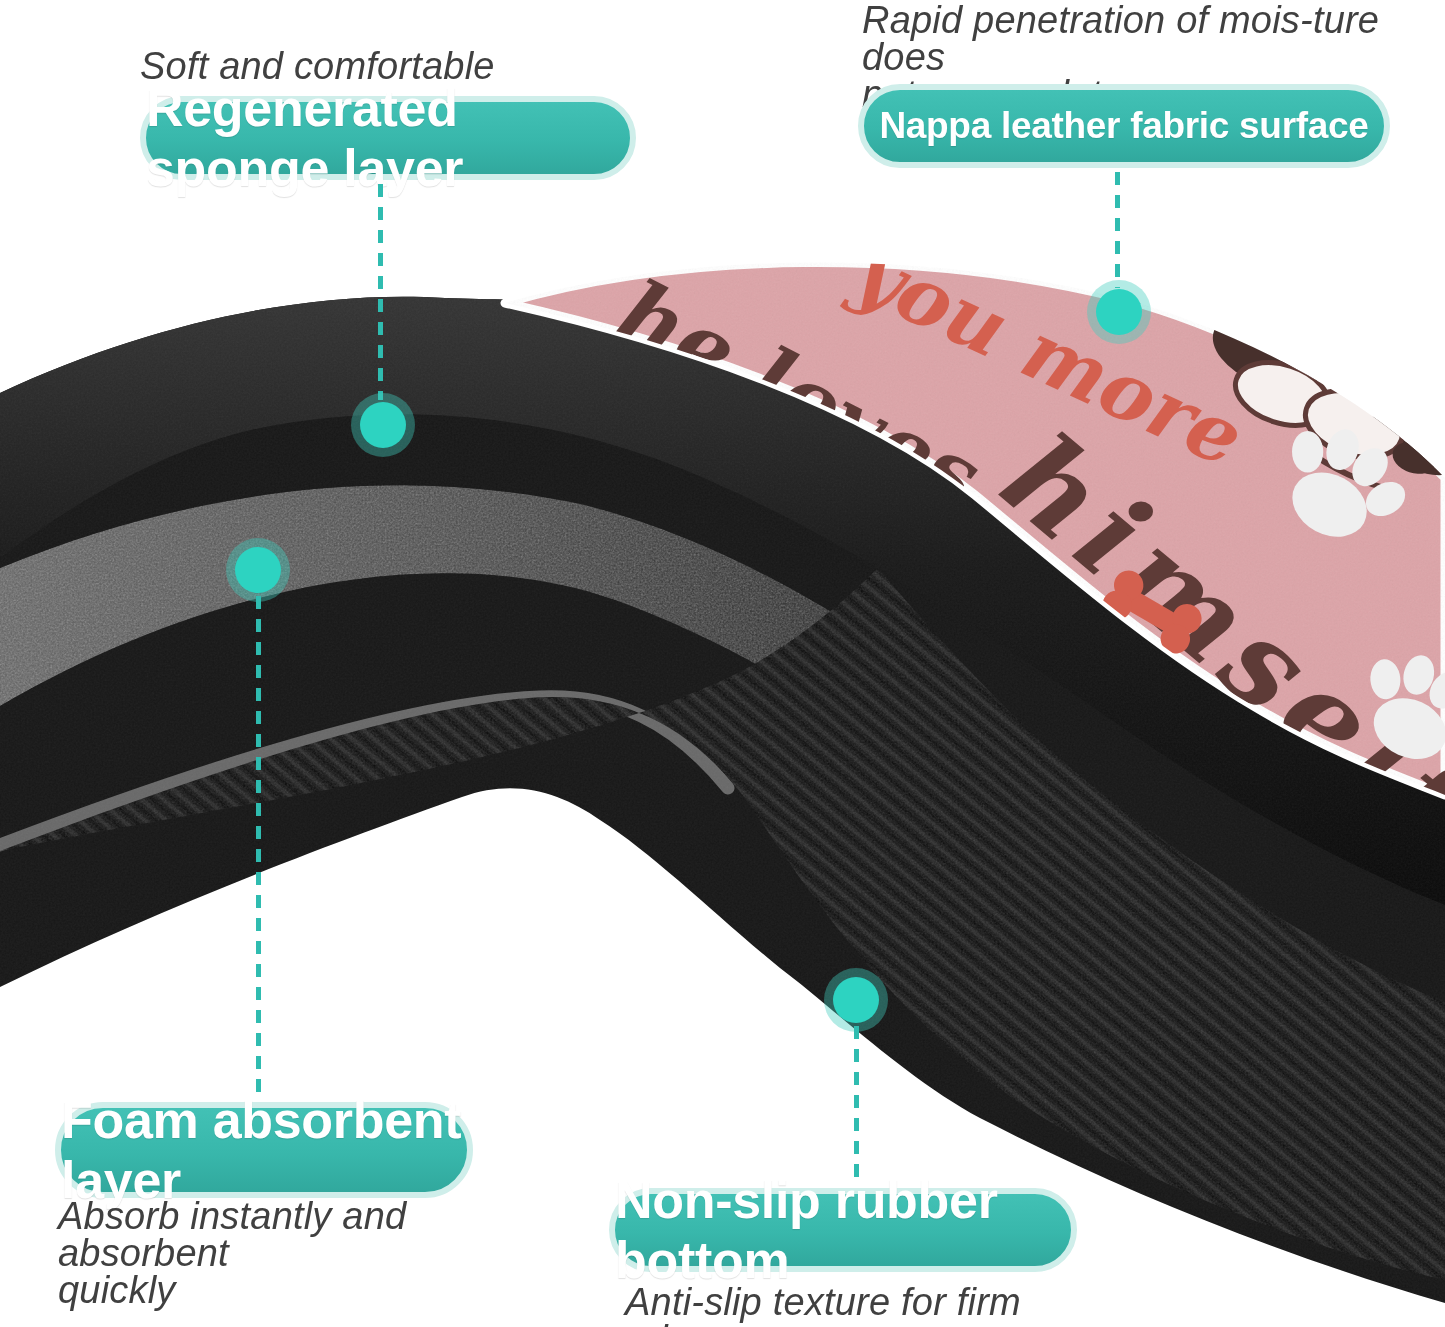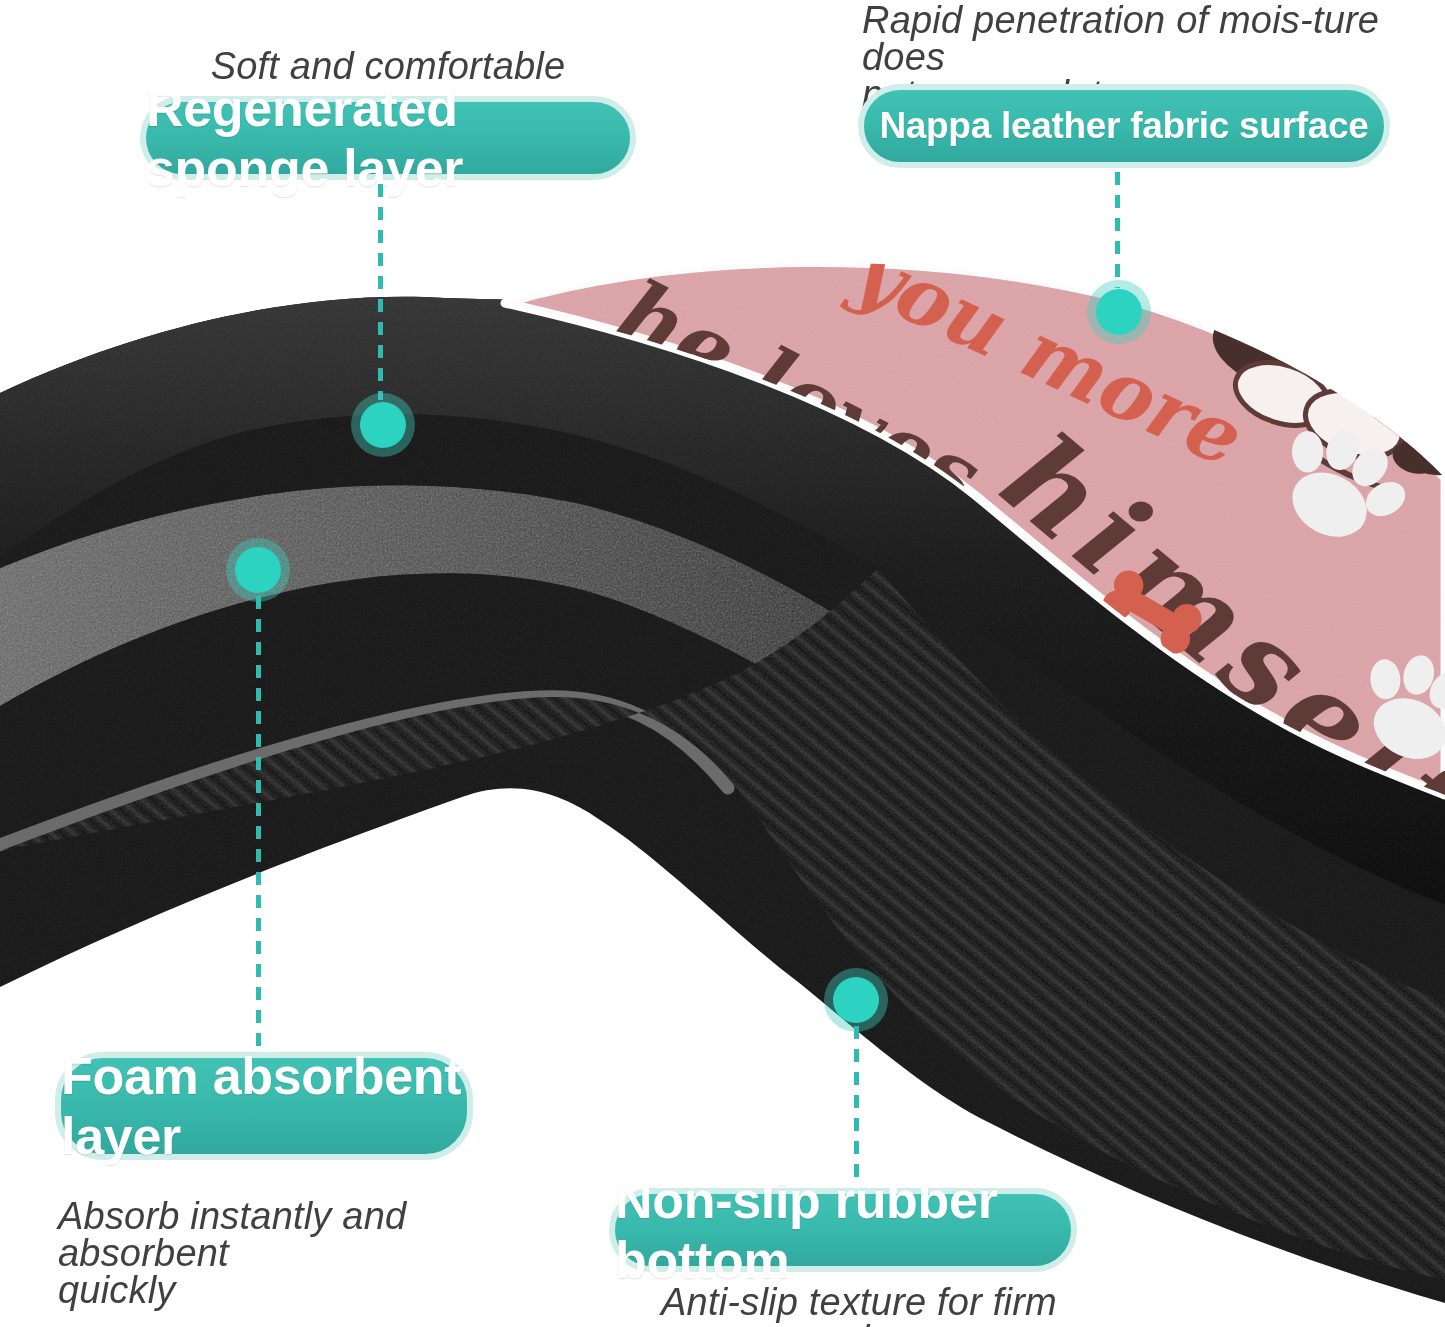--- a/index.html
+++ b/index.html
@@ -5,21 +5,21 @@
   html,body{margin:0;padding:0;background:#ffffff;}
   #stage{
     position:relative;width:1445px;height:1327px;overflow:hidden;
     background:#ffffff;font-family:"Liberation Sans", sans-serif;
   }
   #mat-svg{position:absolute;left:0;top:0;z-index:1;}
   .note{
     position:absolute;z-index:2;color:#404040;font-size:38px;line-height:37px;
     white-space:pre-line;letter-spacing:0.2px;font-style:italic;
   }
-  .note.center{text-align:center;}
+  .note.center{text-align:left;}
   .pill{
     position:absolute;z-index:2;box-sizing:border-box;
     background:linear-gradient(180deg,#42c1b5 0%,#38b7ab 55%,#31a89d 100%);
     border:6px solid #cfeeea;border-radius:48px;
     display:flex;align-items:center;justify-content:center;
     color:#ffffff;font-weight:bold;font-size:52px;letter-spacing:-0.3px;
     text-shadow:0 1px 1px rgba(0,0,0,0.12);
   }
   .dash{
     position:absolute;z-index:2;width:5px;
@@ -141,21 +141,21 @@
   <div class="note" style="left:862px;top:2px;width:560px;">Rapid penetration of mois-ture does
 not accumulate</div>
   <div class="pill" style="left:858px;top:84px;width:532px;height:84px;font-size:37px;justify-content:center;">
     <span>Nappa leather fabric surface</span>
   </div>
   <div class="dash" style="left:1115px;top:172px;height:116px;"></div>
   <div class="dot" style="left:1096px;top:289px;"></div>
 
   <div class="dot" style="left:235px;top:547px;"></div>
   <div class="dash" style="left:256px;top:596px;height:502px;"></div>
-  <div class="pill" style="left:55px;top:1052px;width:418px;height:108px;">
+  <div class="pill" style="left:55px;top:1102px;width:418px;height:96px;">
     <span>Foam absorbent layer</span>
   </div>
   <div class="note" style="left:58px;top:1198px;width:470px;">Absorb instantly and absorbent
 quickly</div>
 
   <div class="dot" style="left:833px;top:977px;"></div>
   <div class="dash" style="left:854px;top:1026px;height:160px;"></div>
   <div class="pill" style="left:609px;top:1188px;width:468px;height:84px;">
     <span>Non-slip rubber bottom</span>
   </div>

